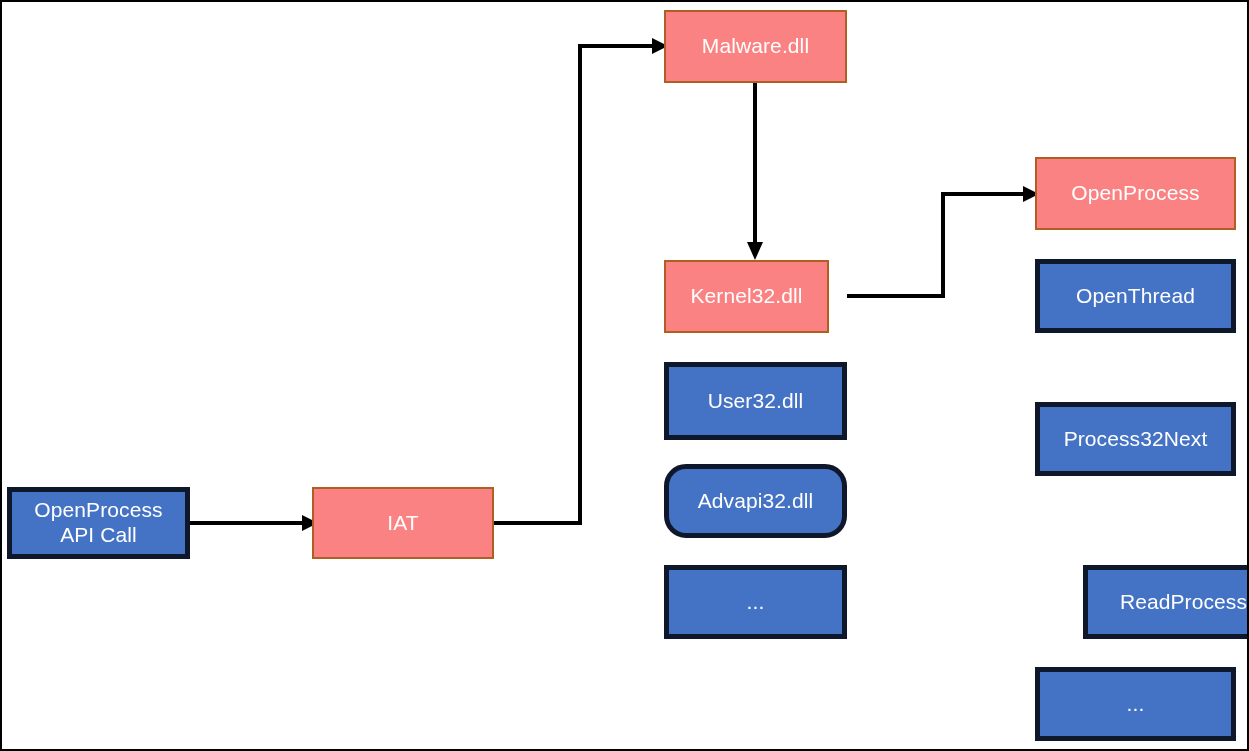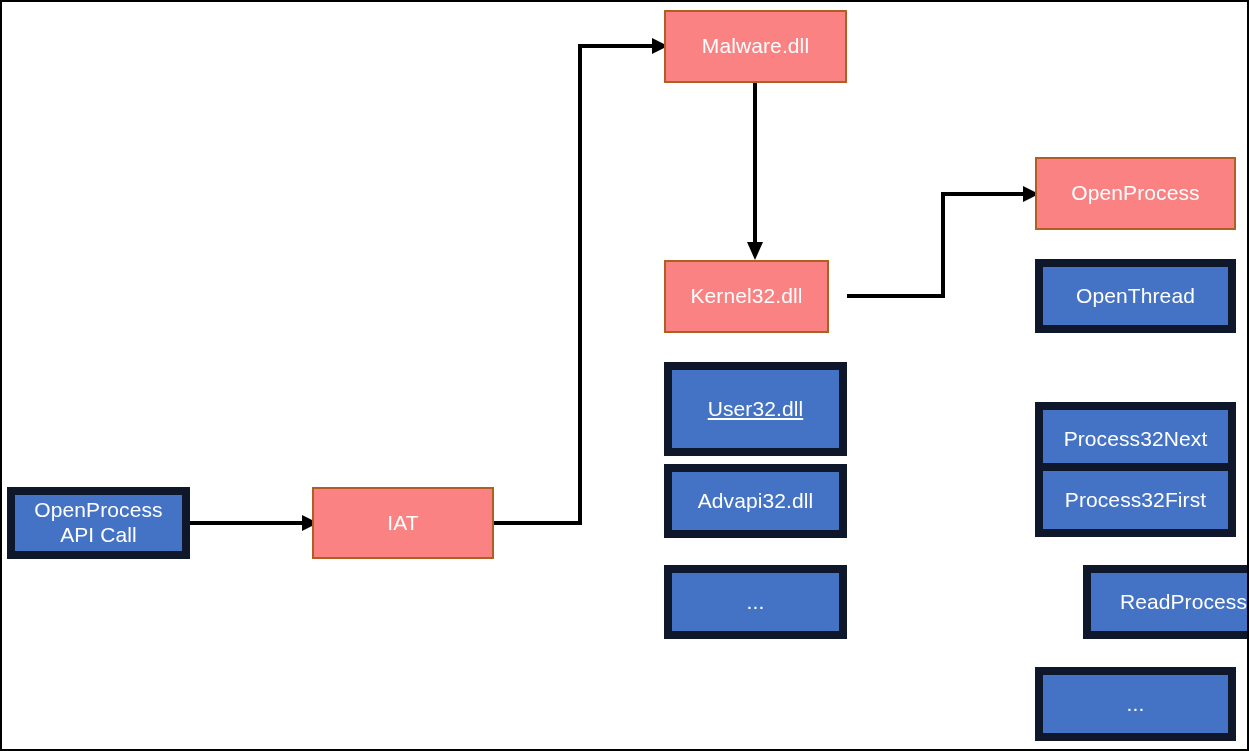--- a/index.html
+++ b/index.html
@@ -29,21 +29,21 @@
     text-align: center;
     color: #ffffff;
     font-size: 21px;
     line-height: 1.18;
     letter-spacing: 0.1px;
     white-space: pre-line;
     z-index: 3;
   }
   .node.blue {
     background: #4472c4;
-    border: 8px solid #0f172a;
+    border: 5px solid #0f172a;
   }
   .node.red {
     background: #fb8282;
     border: 2px solid #b05e22;
   }
   .node .label {
     display: block;
     width: 100%;
     padding: 0 4px;
     box-sizing: border-box;
@@ -107,47 +107,44 @@
   </div>
 
   <div class="node red" style="left:310px; top:485px; width:182px; height:72px;">
     <span class="label">IAT</span>
   </div>
 
   <div class="node red" style="left:662px; top:258px; width:165px; height:73px;">
     <span class="label">Kernel32.dll</span>
   </div>
 
-  <div class="node blue" style="left:662px; top:360px; width:183px; height:94px;text-decoration:underline;">
+  <div class="node blue" style="left:662px; top:360px; width:183px; height:78px;">
     <span class="label">User32.dll</span>
   </div>
 
-  <div class="node blue" style="left:662px; top:462px; width:183px; height:74px;">
+  <div class="node blue" style="left:662px; top:462px; width:183px; height:74px;border-radius:22px;">
     <span class="label">Advapi32.dll</span>
   </div>
 
   <div class="node blue" style="left:662px; top:563px; width:183px; height:74px;">
     <span class="label">...</span>
   </div>
 
   <div class="node red" style="left:1033px; top:155px; width:201px; height:73px;">
     <span class="label">OpenProcess</span>
   </div>
 
   <div class="node blue" style="left:1033px; top:257px; width:201px; height:74px;">
     <span class="label">OpenThread</span>
   </div>
 
   <div class="node blue" style="left:1033px; top:359px; width:201px; height:74px;margin-top:41px;">
     <span class="label">Process32Next</span>
   </div>
 
-  <div class="node blue" style="left:1033px; top:461px; width:201px; height:74px;">
-    <span class="label">Process32First</span>
-  </div>
 
   <div class="node blue" style="left:1033px; top:563px; width:201px; height:74px;margin-left:48px;">
     <span class="label">ReadProcess</span>
   </div>
 
   <div class="node blue" style="left:1033px; top:665px; width:201px; height:74px;">
     <span class="label">...</span>
   </div>
 
 </div>

